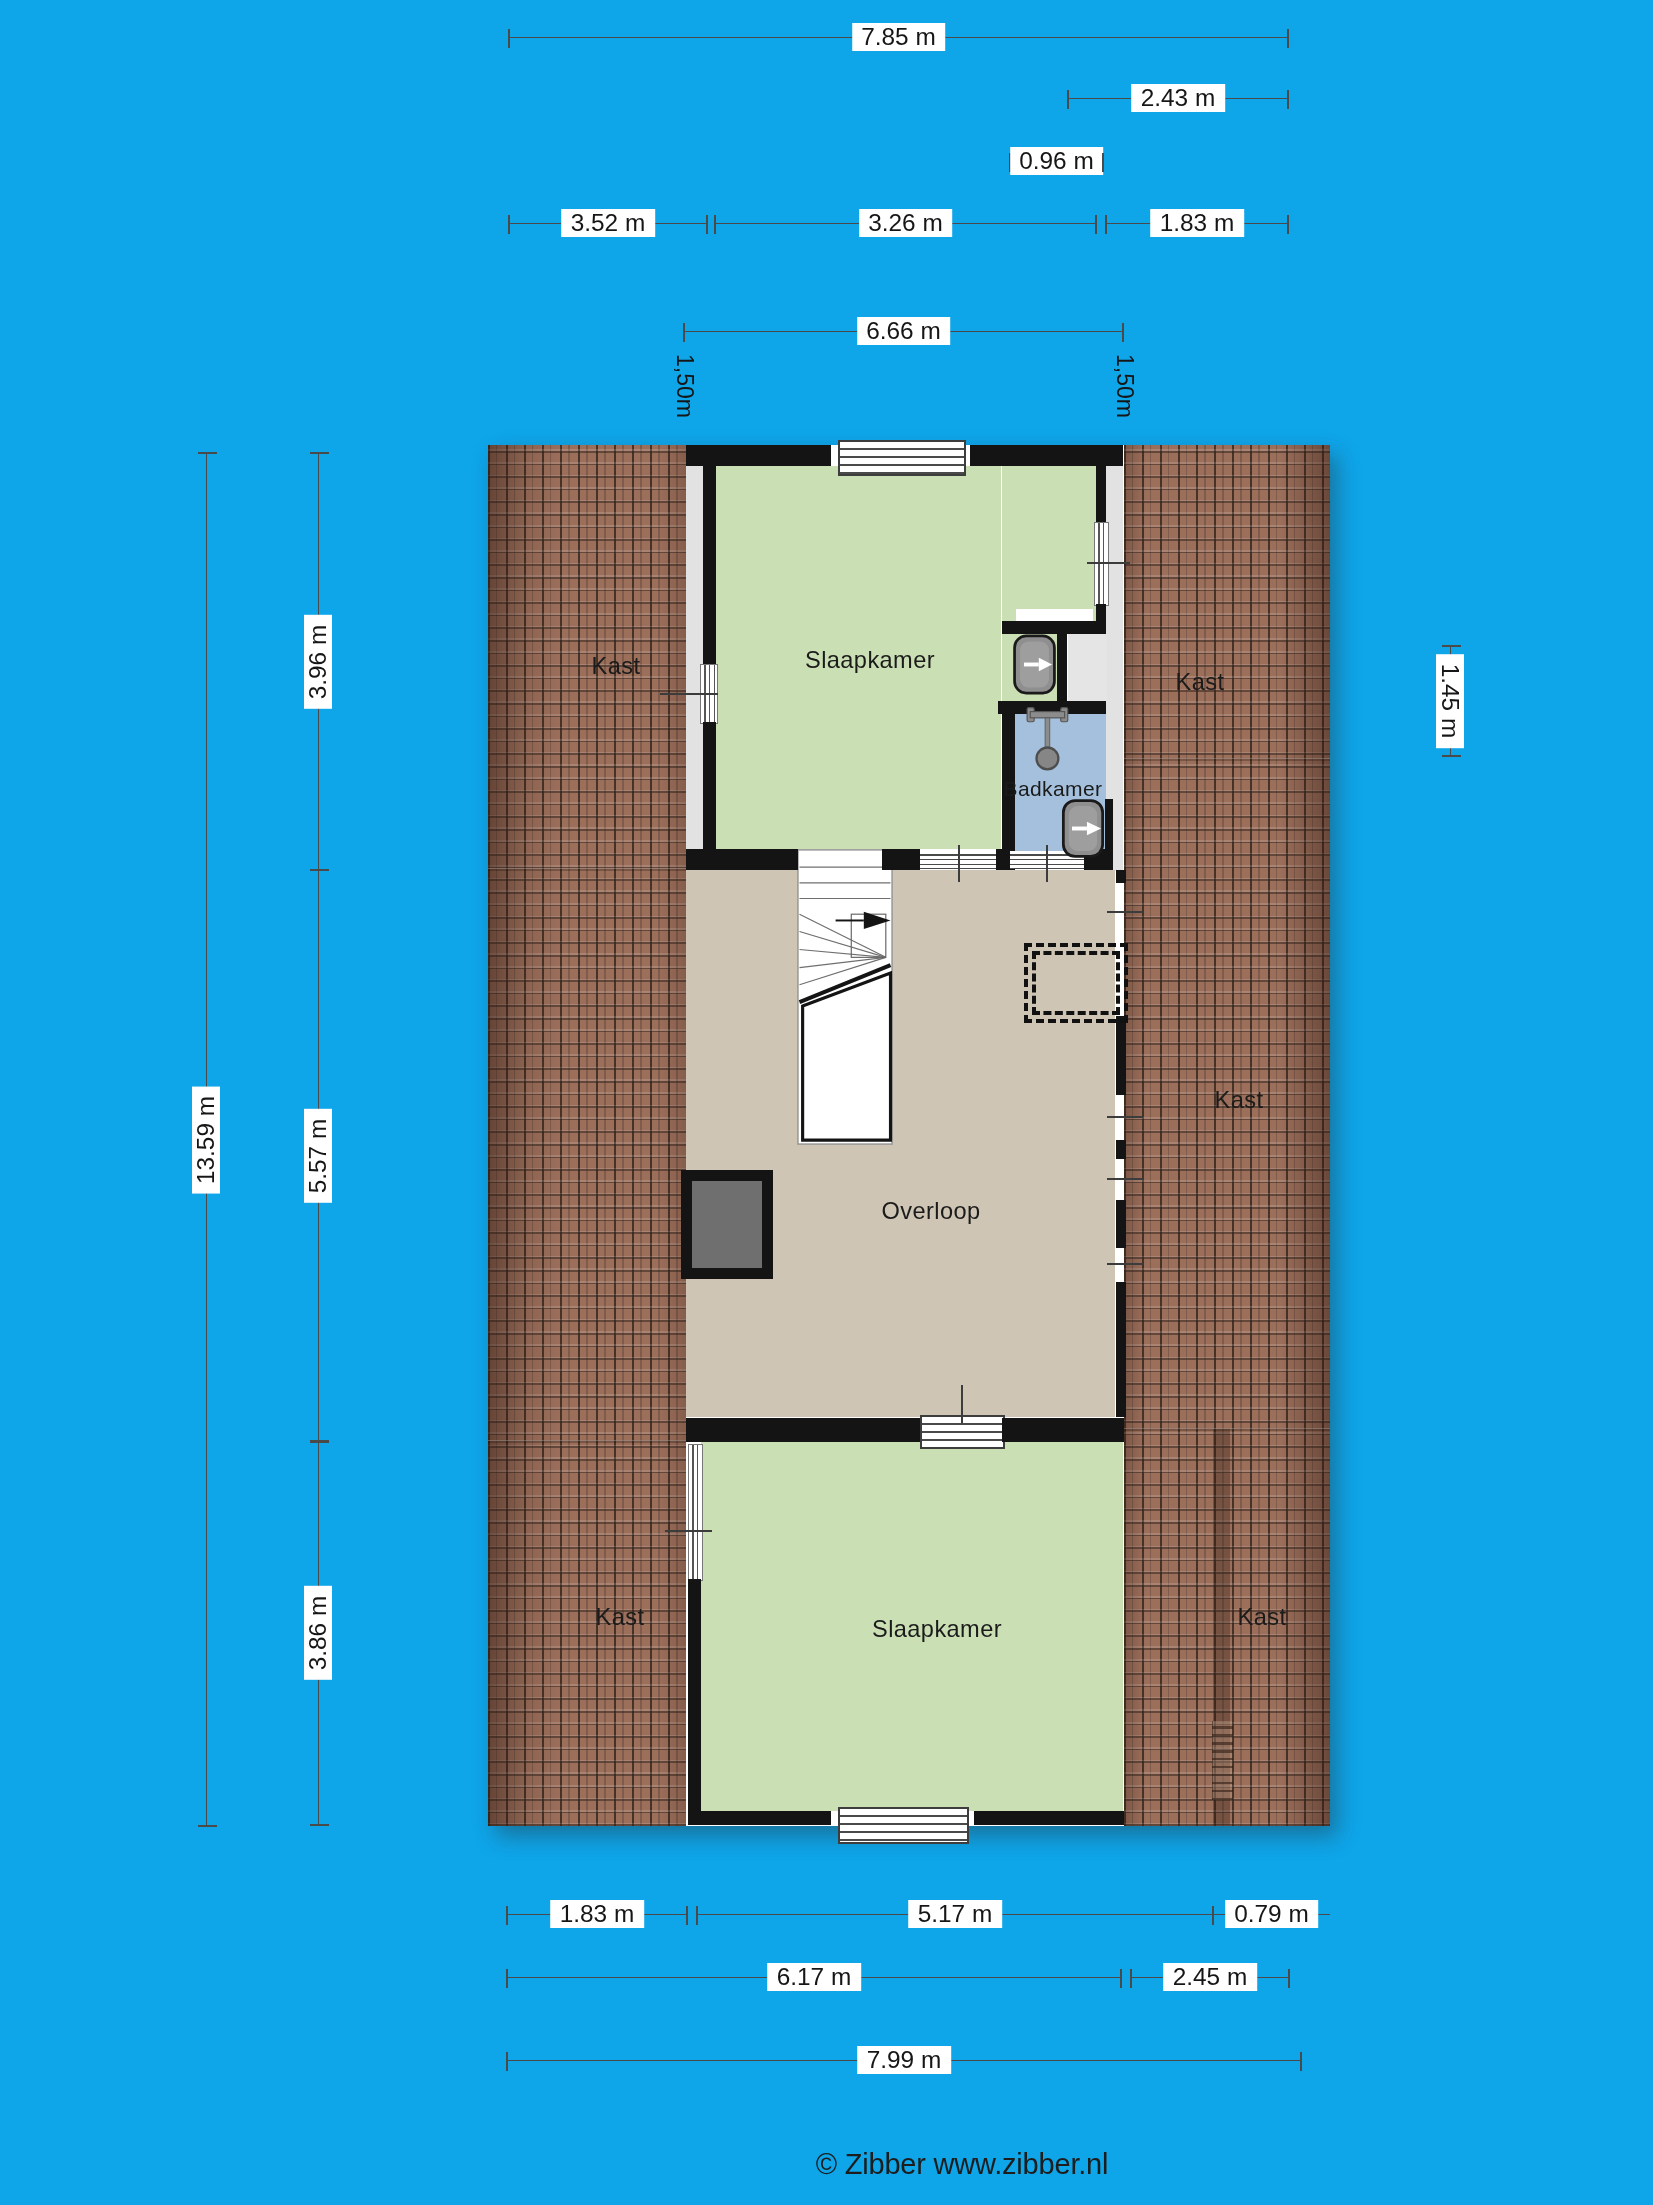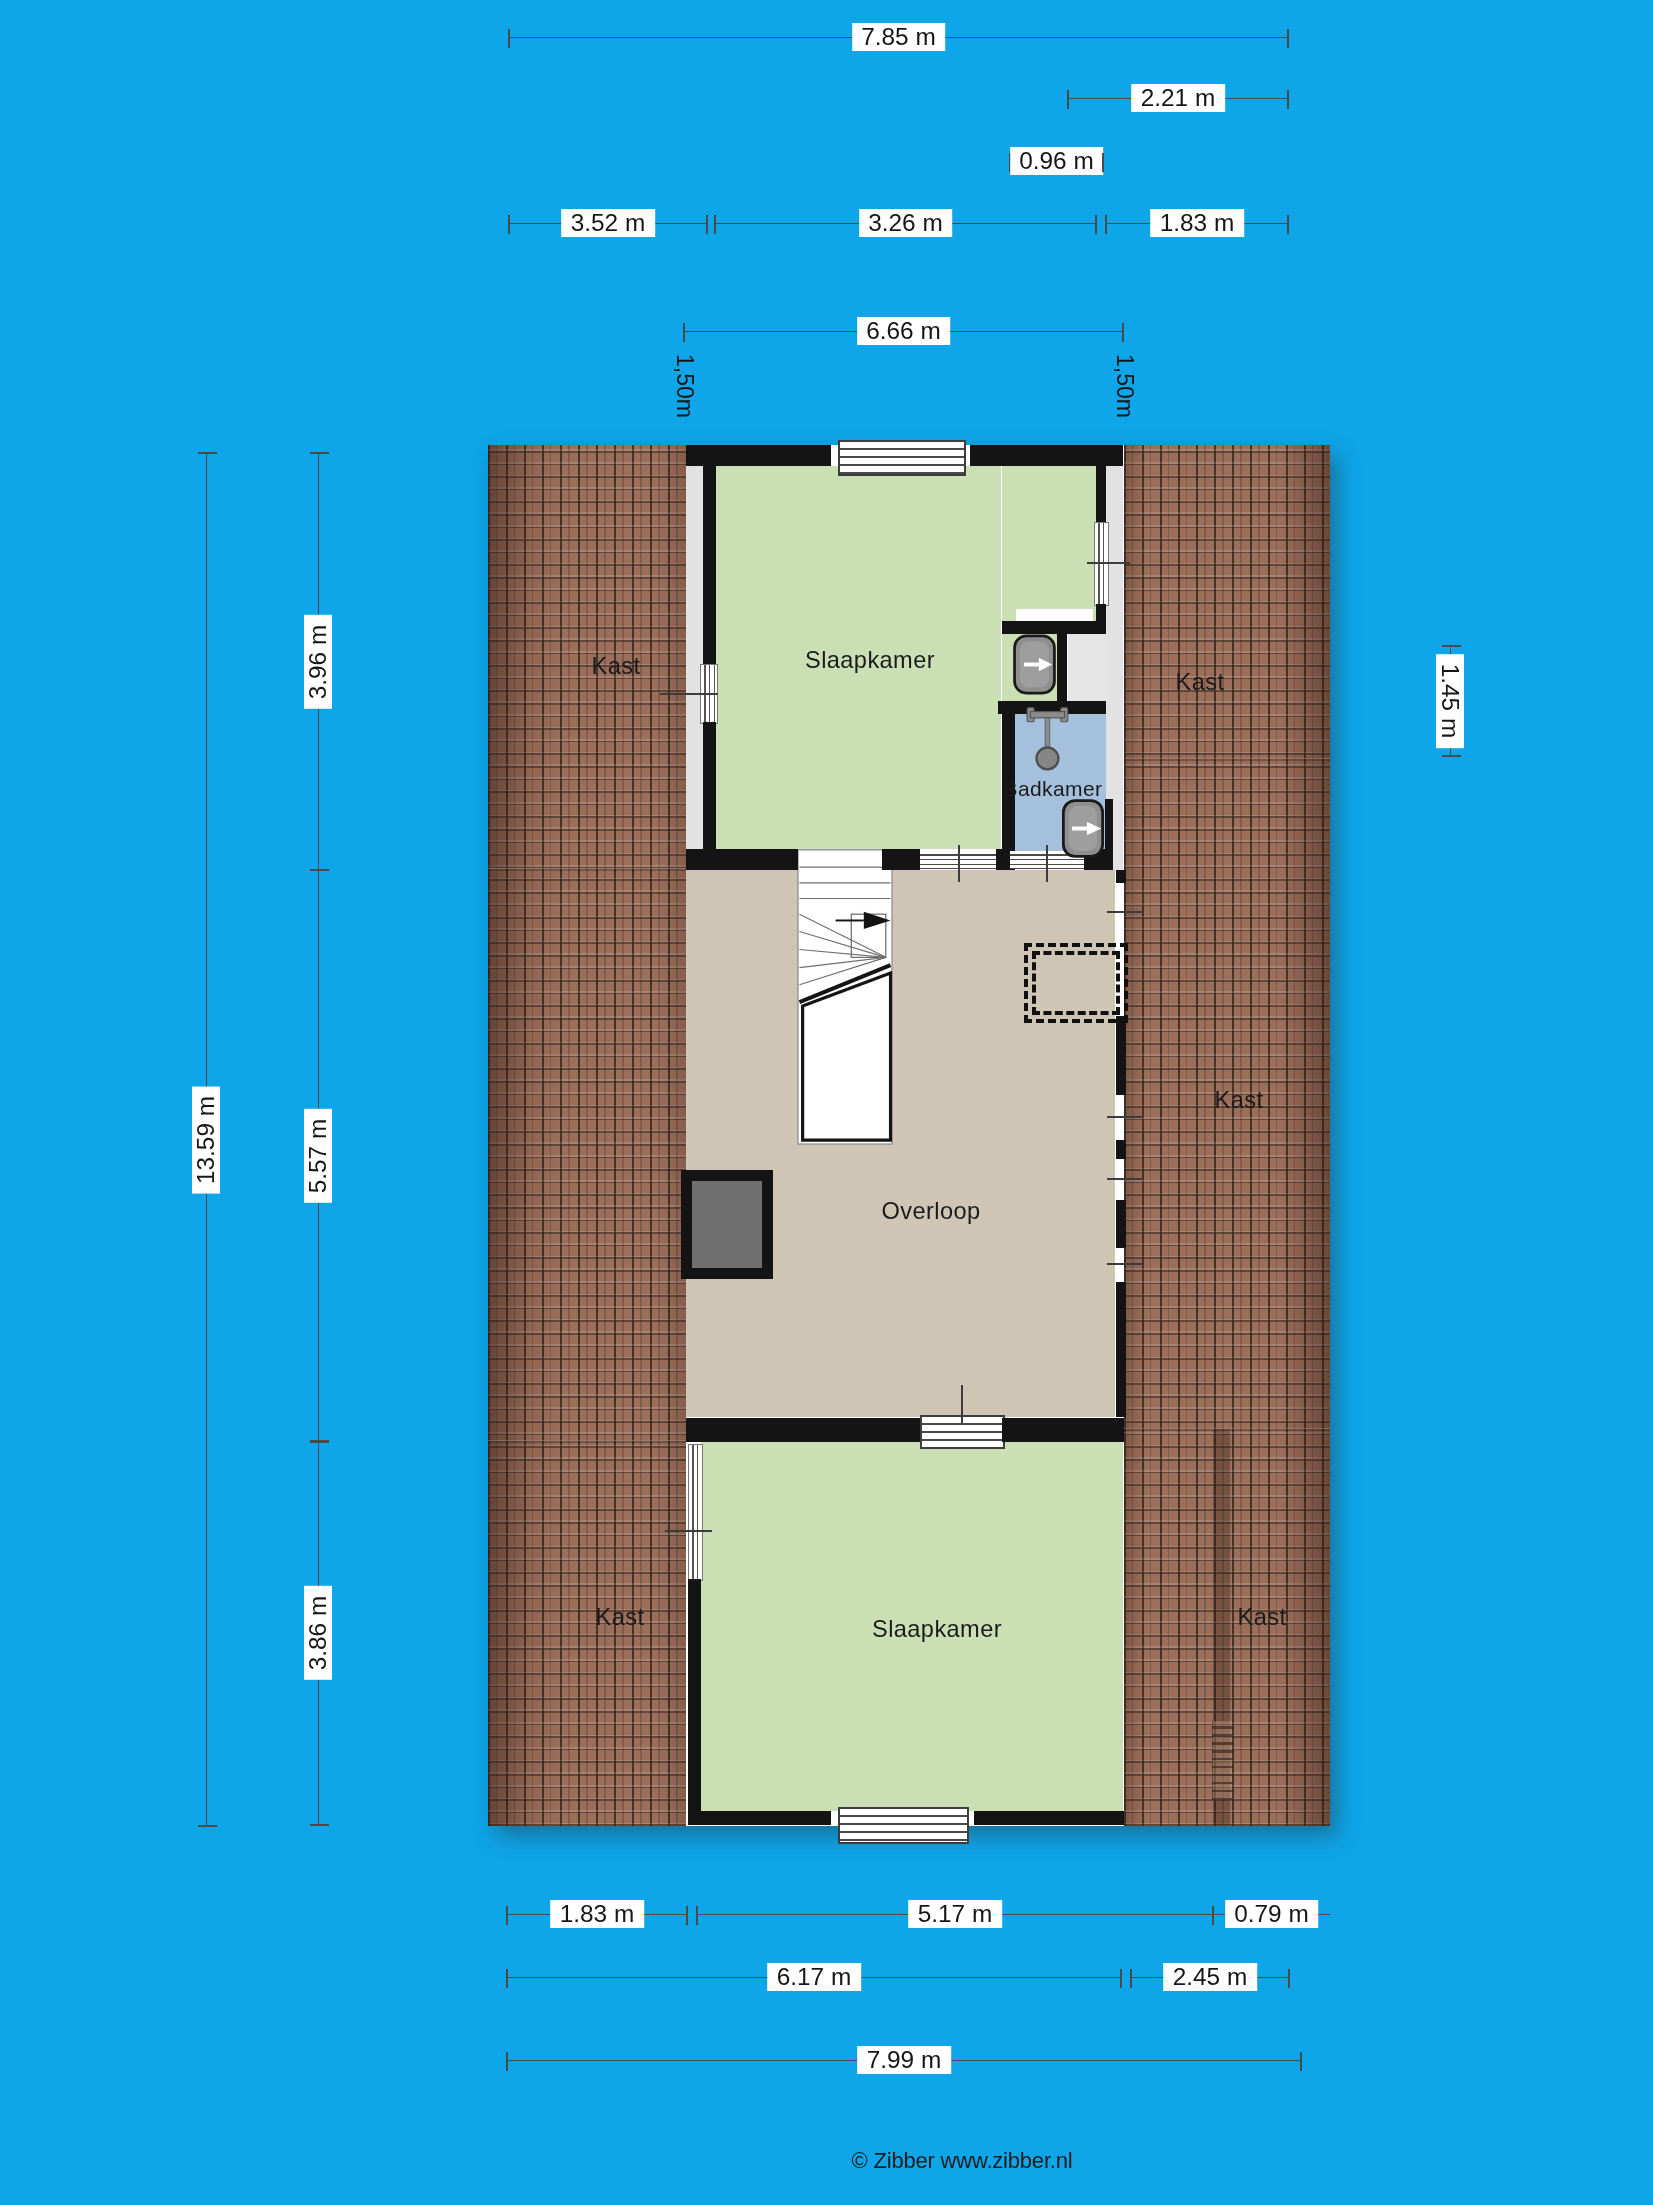--- a/index.html
+++ b/index.html
@@ -45,32 +45,32 @@
   #plan{position:absolute;left:488px;top:445px;width:841px;height:1381px;background:#fff;
         box-shadow:7.9px 9.5px 20.5px rgba(40,40,40,.40);}
   .dashedbox{position:absolute;border:4.7px dashed #111;}
   .dashedbox>div{position:absolute;inset:3.9px;border:4.7px dashed #111;}
   .chimney{position:absolute;background:#6f6f6f;border:11.8px solid #141414;box-sizing:border-box;}
   .ladder{position:absolute;background:rgba(196,162,138,.35);
           background-image:repeating-linear-gradient(0deg, rgba(56,36,26,.65) 0 2.4px, transparent 2.4px 7.9px);
           border-left:1.6px solid rgba(40,25,18,.55);border-right:1.6px solid rgba(40,25,18,.55);}
   .footer{position:absolute;transform:translateX(-50%);text-align:center;color:#1d1d1d;}
   .footer .f1{font-size:23.6px;letter-spacing:-0.2px;}
-  .footer .f2{font-size:22px;margin-top:3.2px;letter-spacing:-0.2px;}
+  .footer .f2{font-size:29px;margin-top:3.2px;letter-spacing:-0.2px;}
 </style>
 </head>
 <body>
 
 <div id="canvas">
 
   <div class="dh" style="left:509px;top:37px;width:779px">
       <span>7.85 m</span>
     </div>
   <div class="dh" style="left:1068px;top:98px;width:220px">
-      <span>2.21 m</span>
+      <span>2.43 m</span>
     </div>
   <div class="dh" style="left:1010px;top:161px;width:93px">
       <span>0.96 m</span>
     </div>
   <div class="dh" style="left:509px;top:223px;width:198px">
       <span>3.52 m</span>
     </div>
   <div class="dh" style="left:715px;top:223px;width:381px">
       <span>3.26 m</span>
     </div>

